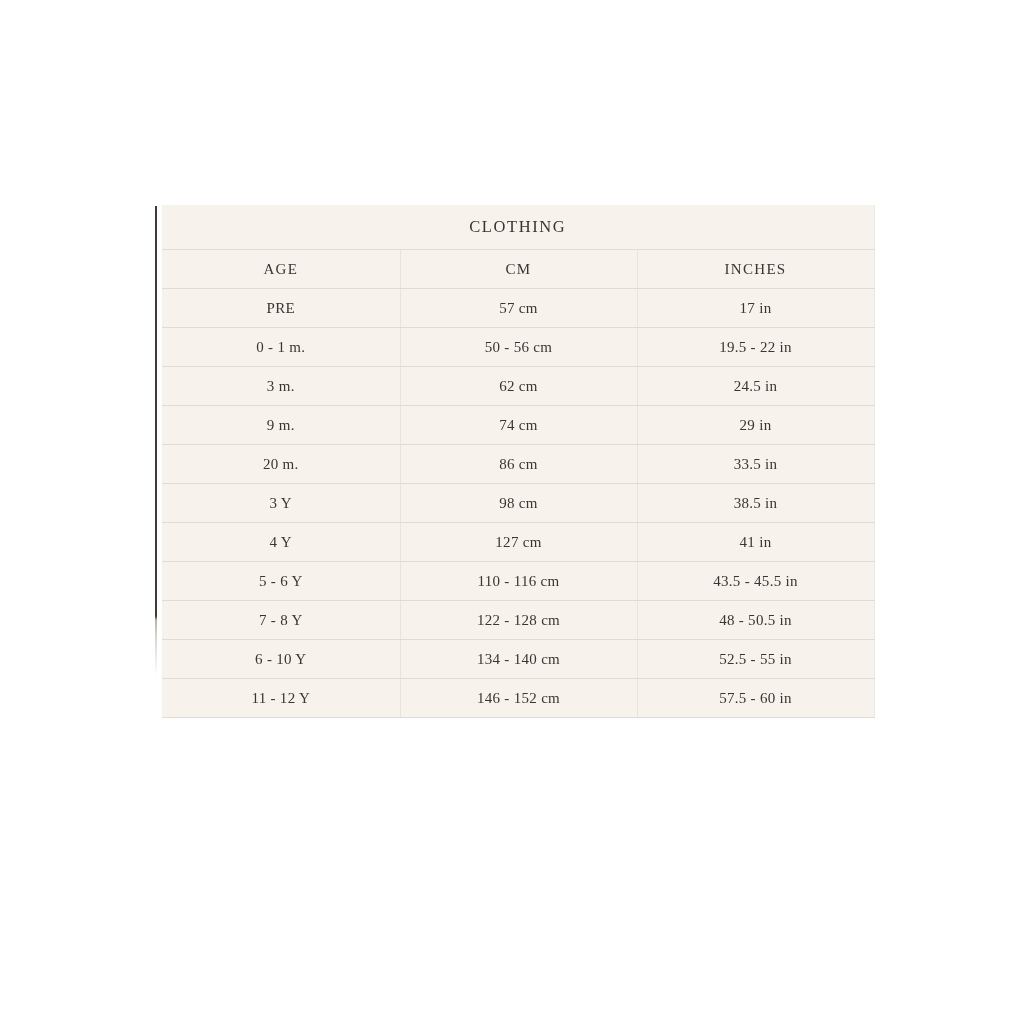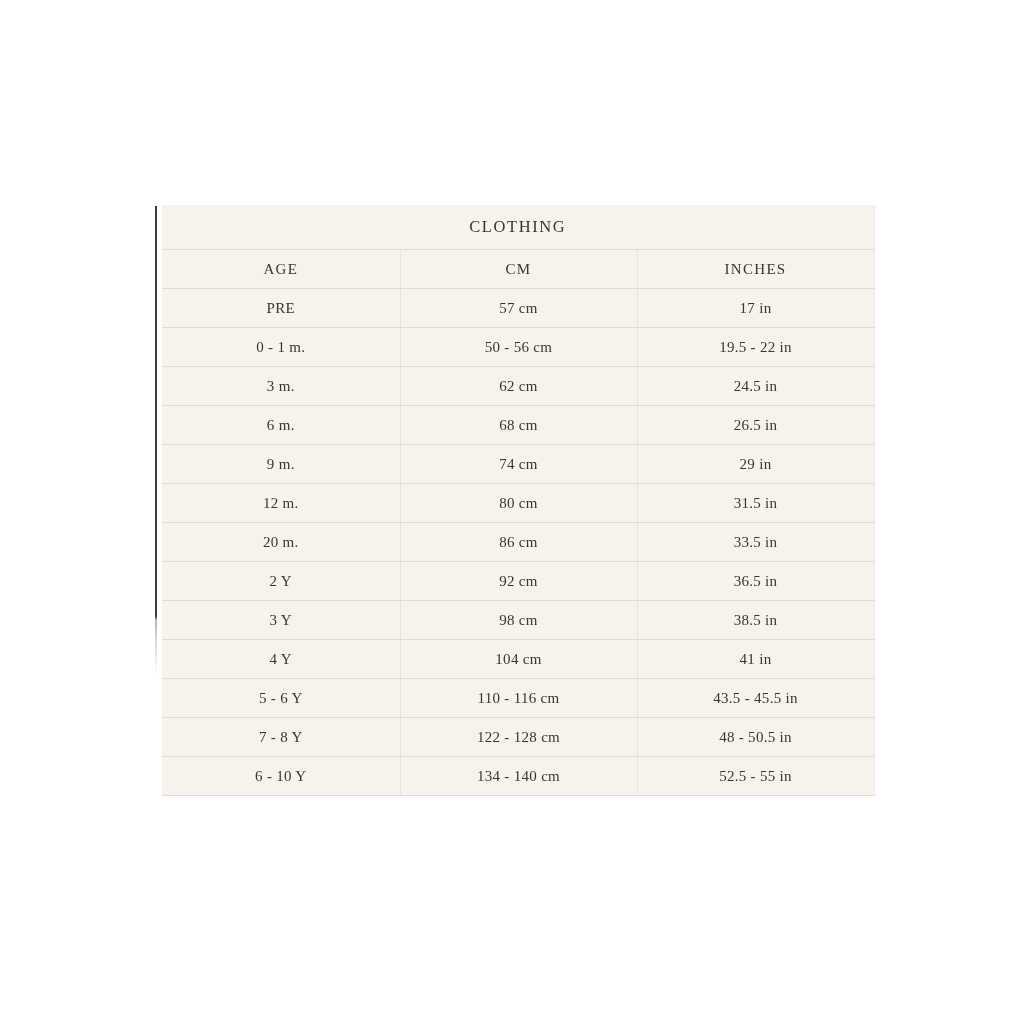--- a/index.html
+++ b/index.html
@@ -124,65 +124,55 @@
           <td>0 - 1 m.</td>
           <td>50 - 56 cm</td>
           <td>19.5 - 22 in</td>
         </tr>
         <tr class="data-row">
           <td>3 m.</td>
           <td>62 cm</td>
           <td>24.5 in</td>
         </tr>
         <tr class="data-row">
-          <td>6 m.</td>
-          <td>68 cm</td>
-          <td>26.5 in</td>
-        </tr>
-        <tr class="data-row">
           <td>9 m.</td>
           <td>74 cm</td>
           <td>29 in</td>
         </tr>
         <tr class="data-row">
-          <td>12 m.</td>
-          <td>80 cm</td>
-          <td>31.5 in</td>
-        </tr>
-        <tr class="data-row">
           <td>20 m.</td>
           <td>86 cm</td>
           <td>33.5 in</td>
-        </tr>
-        <tr class="data-row">
-          <td>2 Y</td>
-          <td>92 cm</td>
-          <td>36.5 in</td>
         </tr>
         <tr class="data-row">
           <td>3 Y</td>
           <td>98 cm</td>
           <td>38.5 in</td>
         </tr>
         <tr class="data-row">
           <td>4 Y</td>
-          <td>104 cm</td>
+          <td>127 cm</td>
           <td>41 in</td>
         </tr>
         <tr class="data-row">
           <td>5 - 6 Y</td>
           <td>110 - 116 cm</td>
           <td>43.5 - 45.5 in</td>
         </tr>
         <tr class="data-row">
           <td>7 - 8 Y</td>
           <td>122 - 128 cm</td>
           <td>48 - 50.5 in</td>
         </tr>
         <tr class="data-row">
           <td>6 - 10 Y</td>
           <td>134 - 140 cm</td>
           <td>52.5 - 55 in</td>
         </tr>
+        <tr class="data-row">
+          <td>11 - 12 Y</td>
+          <td>146 - 152 cm</td>
+          <td>57.5 - 60 in</td>
+        </tr>
       </tbody>
   </table>
 
 </div>
 
 </body></html>

